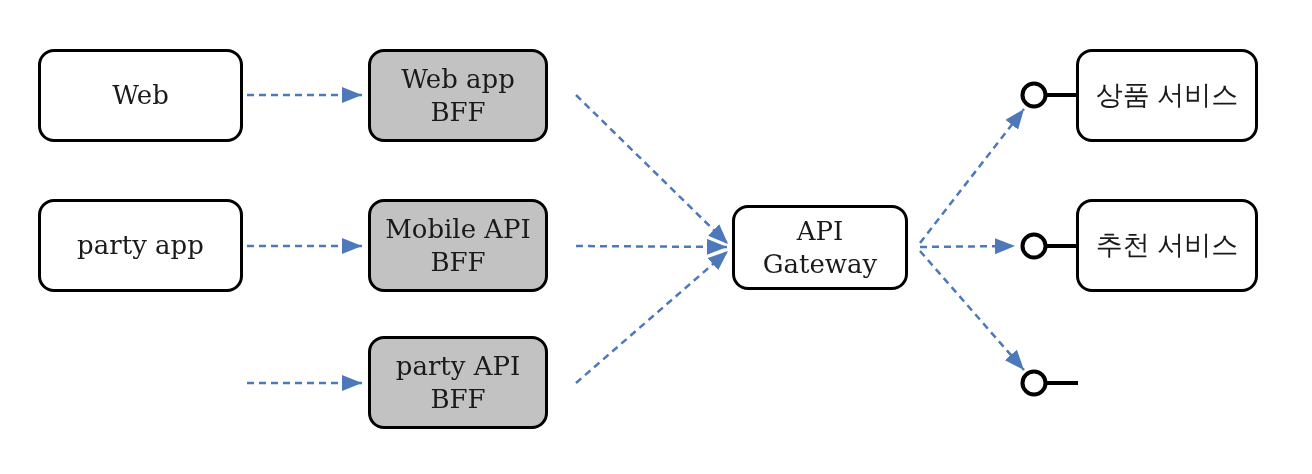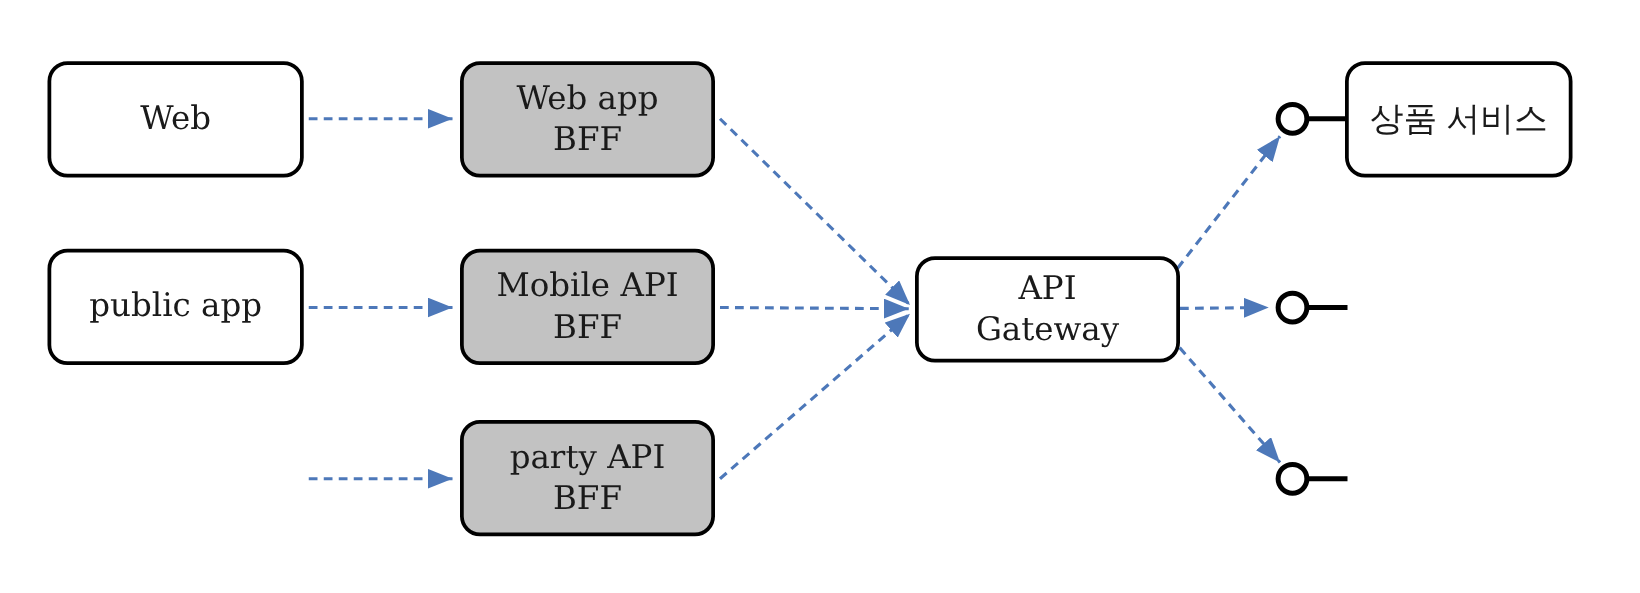--- a/index.html
+++ b/index.html
@@ -49,26 +49,26 @@
     font-size: 26px;
     line-height: 1.25;
     color: #1a1a1a;
   }
   .node--service .node-label {
     font-family: "Liberation Sans", "DejaVu Sans", sans-serif;
     font-size: 27px;
   }
   
   .col-client { left: 38px;  width: 205px; height: 93px; }
-  .col-bff    { left: 368px; width: 204px; height: 93px; }
+  .col-bff    { left: 368px; width: 180px; height: 93px; }
   .col-service{ left: 1076px;width: 182px; height: 93px; }
   .row-1 { top: 49px; }
   .row-2 { top: 199px; }
   .row-3 { top: 336px; }
-  .node--gateway { left: 732px; top: 205px; width: 212px; height: 85px; align-items: center; }
+  .node--gateway { left: 732px; top: 205px; width: 176px; height: 85px; align-items: center; }
 </style>
 </head>
 <body>
 
 <div class="canvas">
 
   <svg class="connector-layer" viewBox="0 0 1312 474" xmlns="http://www.w3.org/2000/svg">
     <defs>
       <marker id="arrowBlue" markerWidth="8" markerHeight="6.4" refX="8" refY="3.2" orient="auto" markerUnits="strokeWidth">
         <polygon class="arrow-head" points="0 0, 8 3.2, 0 6.4"></polygon>
@@ -94,21 +94,21 @@
     <circle class="lollipop-circle" cx="1034" cy="246" r="11.5"></circle>
 
     <line class="lollipop-stub" x1="1045" y1="383" x2="1078" y2="383"></line>
     <circle class="lollipop-circle" cx="1034" cy="383" r="11.5"></circle>
   </svg>
 
   <div class="node col-client row-1">
     <span class="node-label">Web</span>
   </div>
   <div class="node col-client row-2">
-    <span class="node-label">public app</span>
+    <span class="node-label">party app</span>
   </div>
 
   <div class="node node--bff col-bff row-1">
     <span class="node-label">Web app
 BFF</span>
   </div>
   <div class="node node--bff col-bff row-2">
     <span class="node-label">Mobile API
 BFF</span>
   </div>
@@ -118,14 +118,17 @@
   </div>
 
   <div class="node node--gateway">
     <span class="node-label">API
 Gateway</span>
   </div>
 
   <div class="node node--service col-service row-1">
     <span class="node-label">상품 서비스</span>
   </div>
+  <div class="node node--service col-service row-2">
+    <span class="node-label">추천 서비스</span>
+  </div>
 
 </div>
 
 </body></html>

